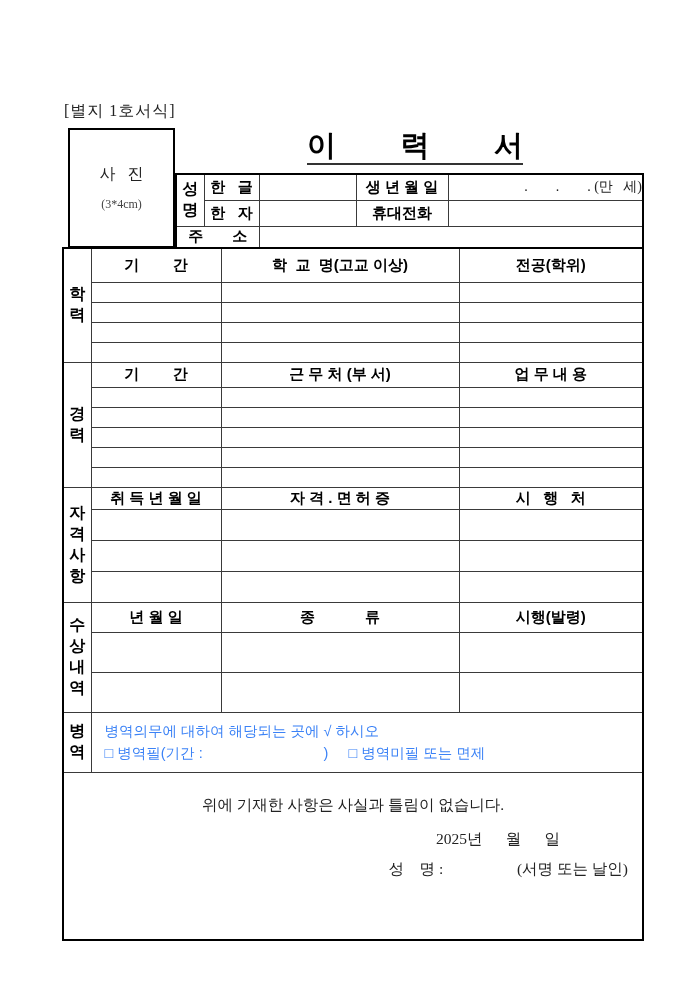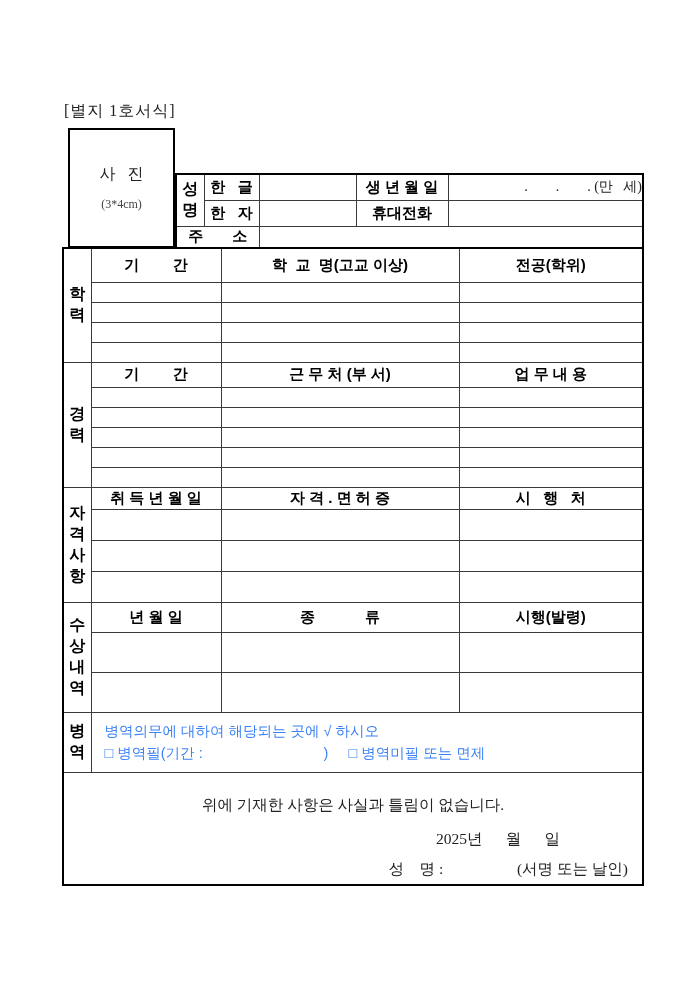--- a/index.html
+++ b/index.html
@@ -51,21 +51,21 @@
   .r-addr{height:22px;}
   .r-edu-h{height:34px;}
   .r-edu{height:20px;}
   .r-car-h{height:25px;}
   .r-car{height:20px;}
   .r-qual-h{height:22px;}
   .r-qual{height:31px;}
   .r-awd-h{height:30px;}
   .r-awd{height:40px;}
   .r-mil{height:60px;}
-  .r-foot{height:113px;margin-top:6px;}
+  .r-foot{height:168px;margin-top:6px;}
   .mil-cell{
     font-family:"Liberation Sans","DejaVu Sans",sans-serif;
     font-size:14.5px;padding:6px 0 6px 13px;vertical-align:middle;color:#3b82f6;
   }
   .mil-line{white-space:pre;line-height:1.55;}
   .foot-cell{position:relative;vertical-align:top;}
   .foot-statement{
     position:absolute;left:0;right:0;top:22px;text-align:center;
     font-size:15.5px;white-space:pre;color:#222;
   }
@@ -83,20 +83,23 @@
 
 <div class="sheet">
 
   <div class="form-code">[별지 1호서식]</div>
 
   <div class="photo-box">
     <div class="photo-line1">사   진</div>
     <div class="photo-line2">(3*4cm)</div>
   </div>
 
+  <div class="title-wrap">
+    <span class="title">이        력        서</span>
+  </div>
 
   <table class="name-table">
     <colgroup>
         <col style="width:28px">
         <col style="width:55px">
         <col style="width:97px">
         <col style="width:92px">
         <col style="width:195px">
       </colgroup>
     <tbody>

